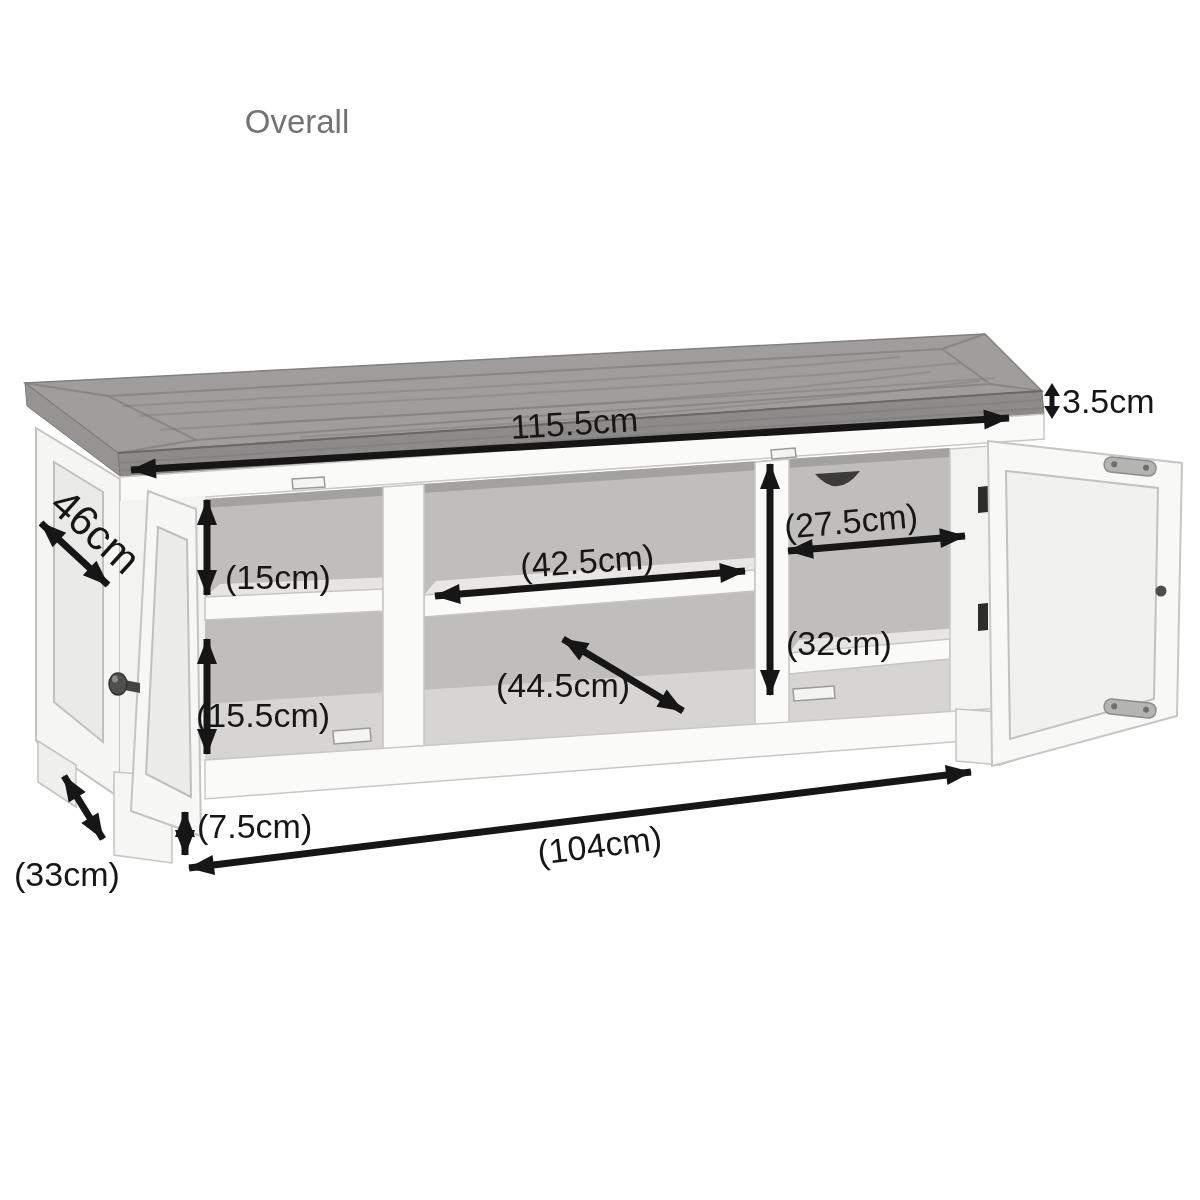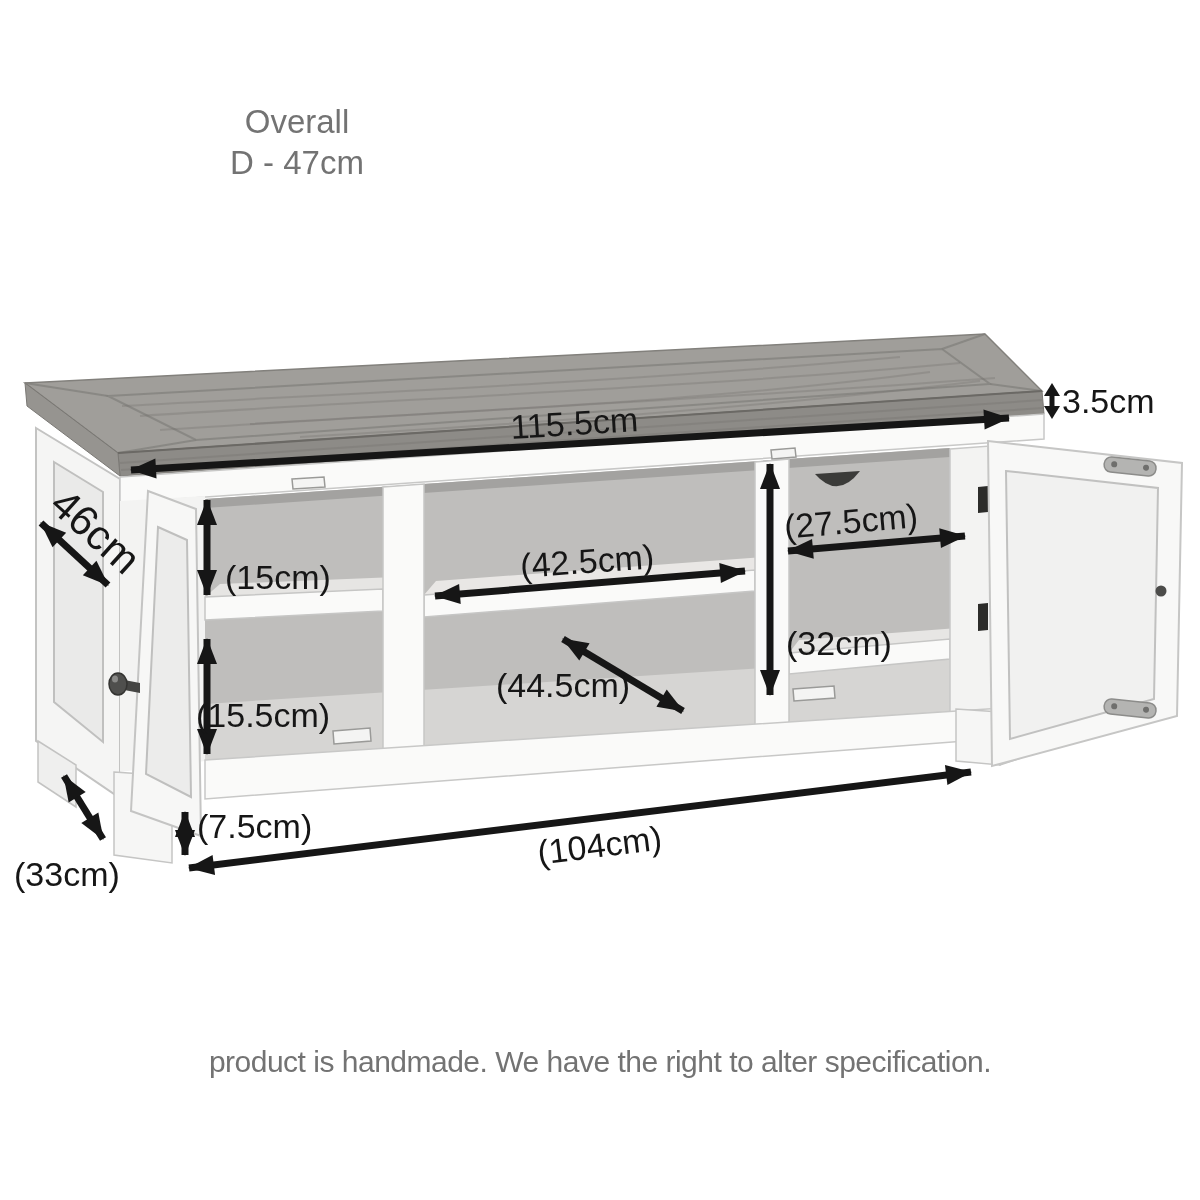--- a/index.html
+++ b/index.html
@@ -17,21 +17,20 @@
   .grain{stroke:#6f6d69;stroke-width:2;fill:none;opacity:.30;}
   .hw{fill:#f4f4f3;stroke:#9a9a98;stroke-width:1.5;}
 </style>
 </head>
 <body>
 
 <div class="canvas">
 
   <div class="overall-block">
     <div>Overall</div>
-    <div>D - 47cm</div>
   </div>
 
   <svg width="1200" height="1200" viewBox="0 0 1200 1200">
     <defs>
       <marker id="ah" markerUnits="userSpaceOnUse" markerWidth="30" markerHeight="24" refX="27" refY="12" orient="auto-start-reverse">
         <path d="M2,2 L28,12 L2,22 Z" fill="#161616"></path>
       </marker>
     </defs>
 
     <g>
@@ -147,16 +146,15 @@
       <text class="dim-label" x="563" y="697" text-anchor="middle">(44.5cm)</text>
       <text class="dim-label" x="852" y="533" text-anchor="middle" transform="rotate(-5 852 533)">(27.5cm)</text>
       <text class="dim-label" x="786" y="655">(32cm)</text>
       <text class="dim-label" x="197" y="838">(7.5cm)</text>
       <text class="dim-label" x="601" y="857" text-anchor="middle" transform="rotate(-7 601 857)">(104cm)</text>
       <text class="dim-label" x="14" y="886">(33cm)</text>
     </g>
   </svg>
 
   <div class="disclaimer">
-    <div>product is handmade. We have the right to alter specification.</div>
   </div>
 
 </div>
 
 </body></html>

